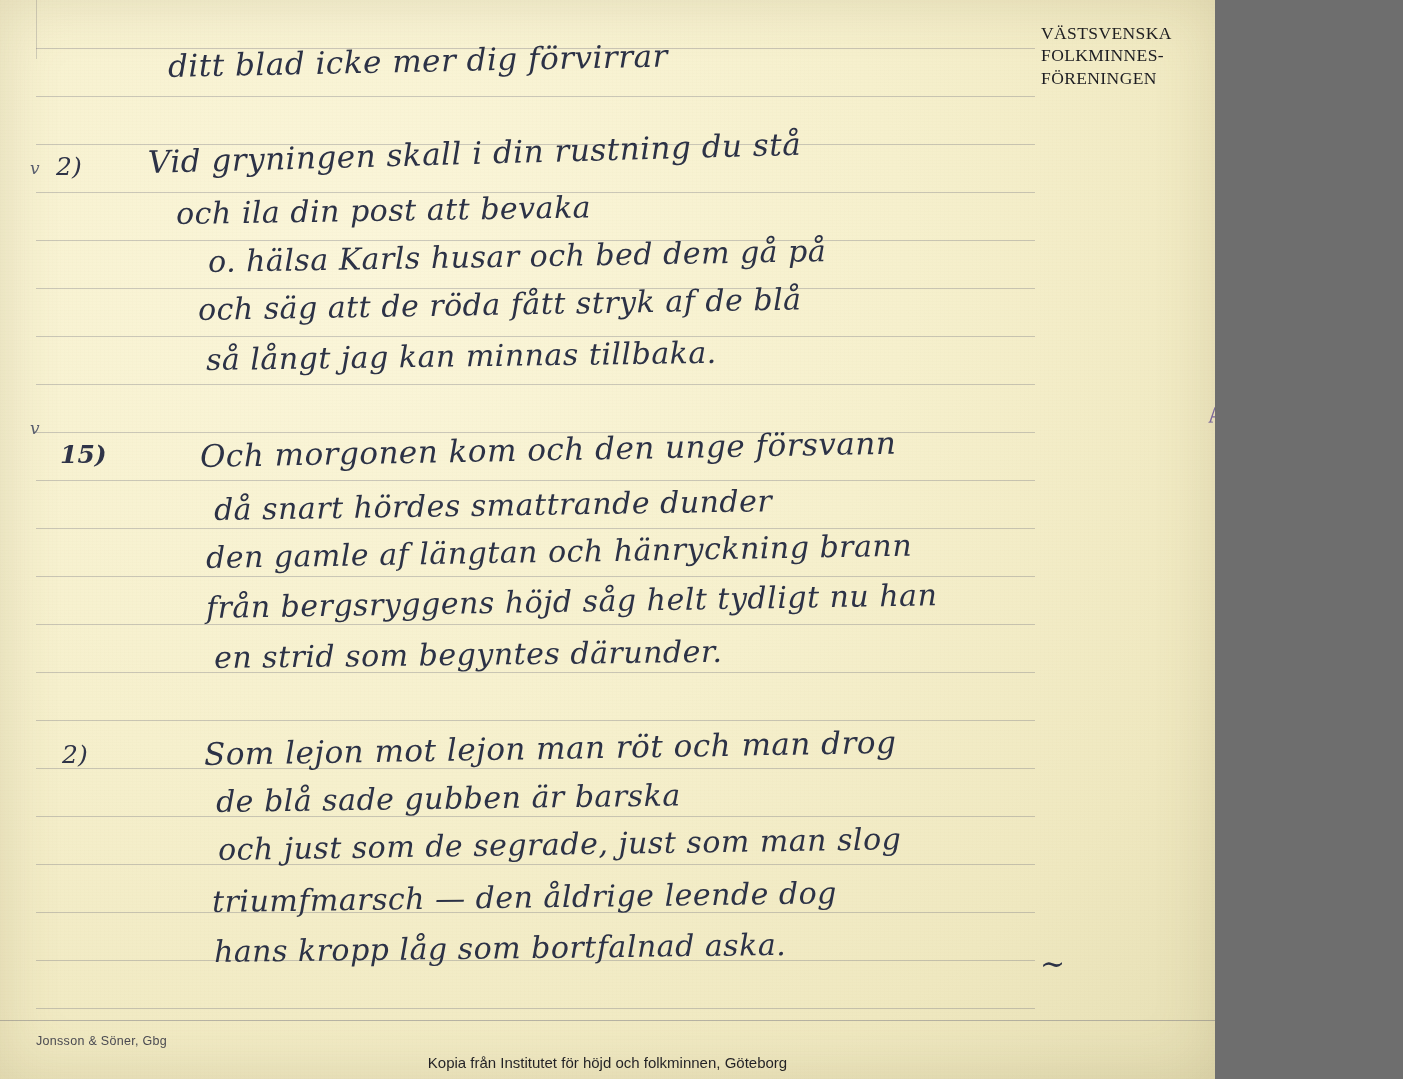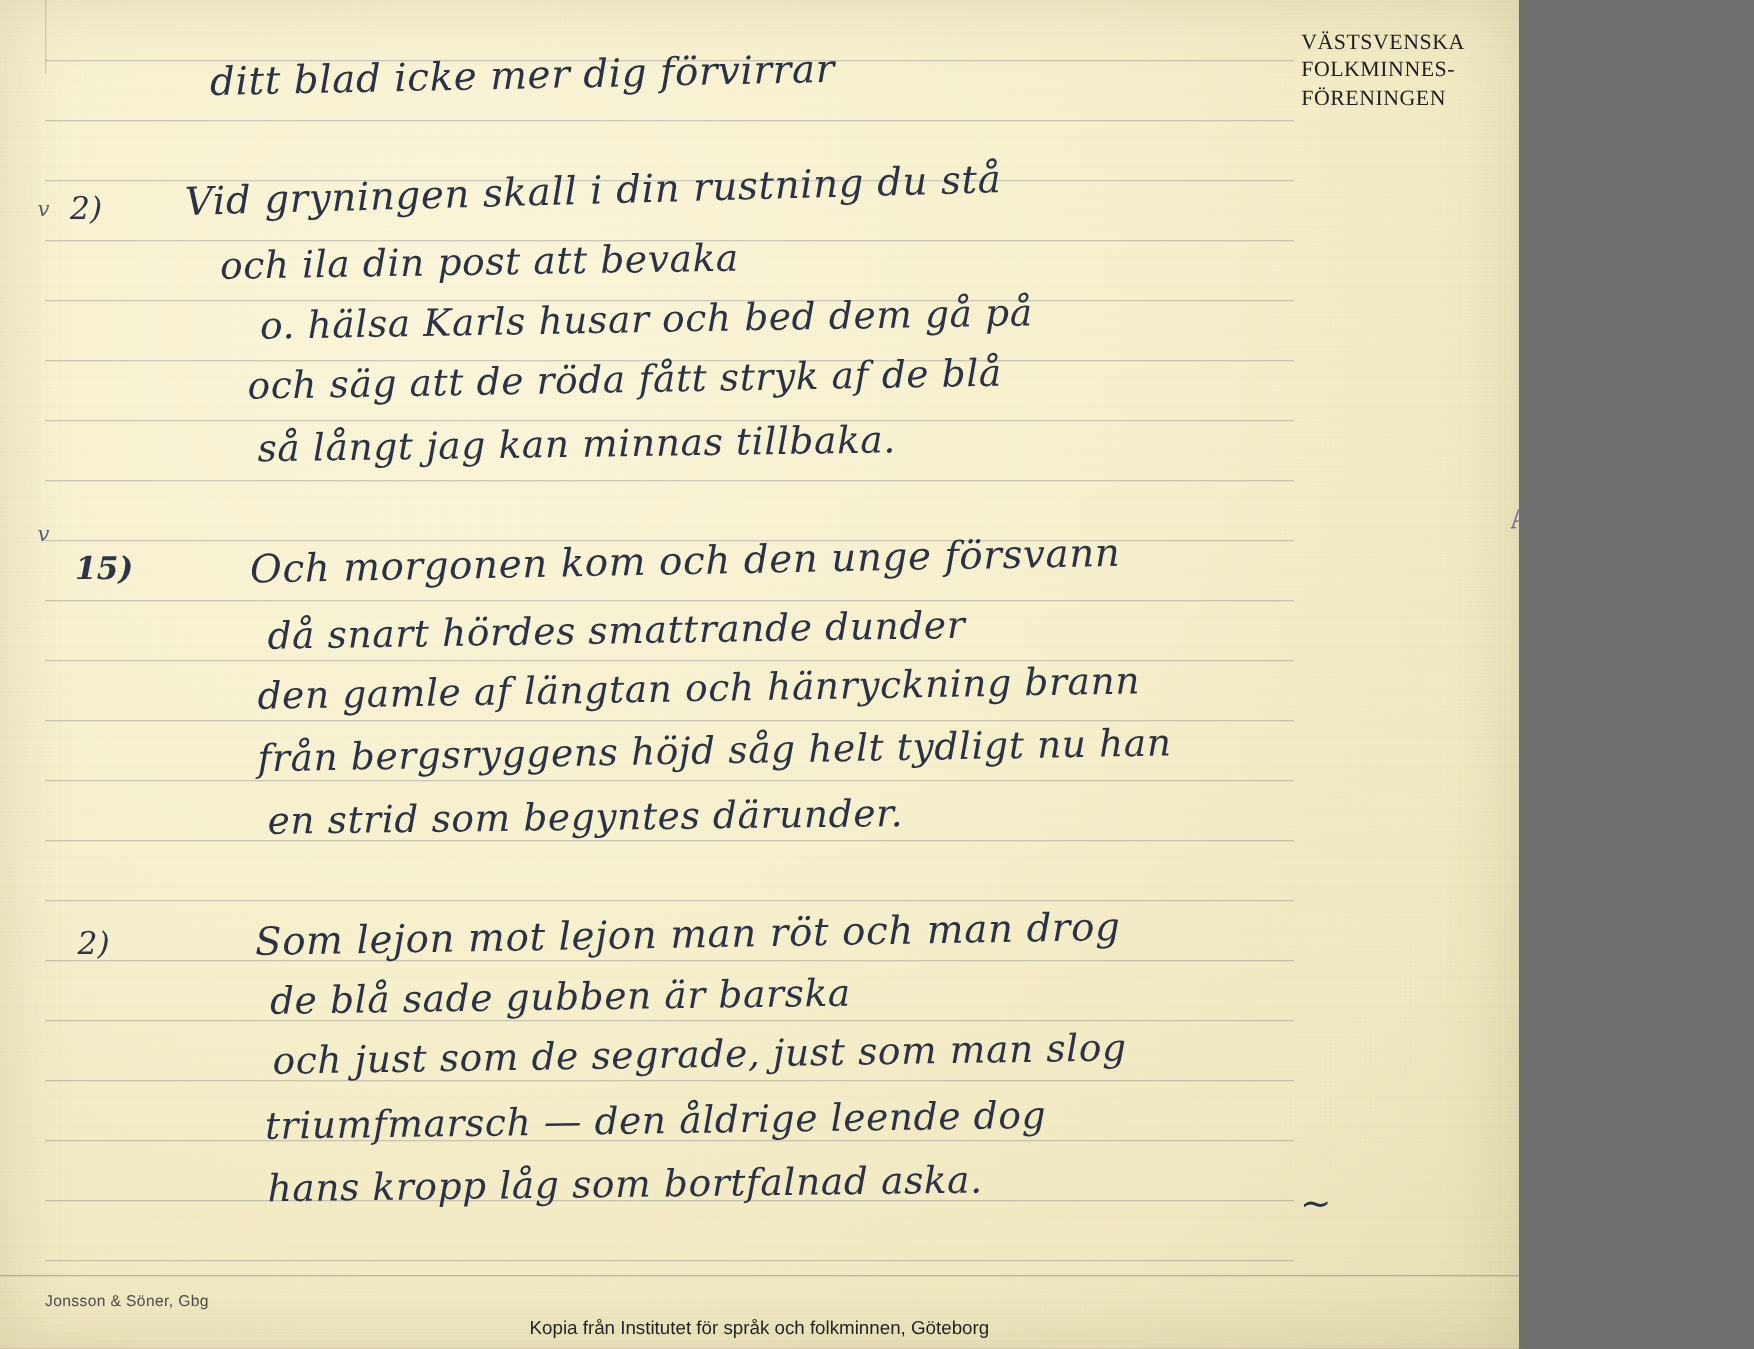--- a/index.html
+++ b/index.html
@@ -333,16 +333,16 @@
   <div class="verse-num" style="left:62px; top:740px;">2)</div>
   <div class="hand" style="left:204px; top:736px; font-size:31px; transform: rotate(-1.0deg);">Som lejon mot lejon man röt och man drog</div>
   <div class="hand" style="left:216px; top:784px; font-size:30px; transform: rotate(-0.8deg);">de blå sade gubben är barska</div>
   <div class="hand" style="left:218px; top:832px; font-size:30px; transform: rotate(-0.9deg);">och just som de segrade, just som man slog</div>
   <div class="hand" style="left:212px; top:884px; font-size:30px; transform: rotate(-0.8deg);">triumfmarsch —  den åldrige leende dog</div>
   <div class="hand" style="left:214px; top:934px; font-size:30px; transform: rotate(-0.7deg);">hans kropp låg som bortfalnad aska.</div>
 
   <div class="flourish" style="left:1040px; top:946px; font-size:30px;">∼</div>
 
   <div class="printer">Jonsson &amp; Söner, Gbg</div>
-  <div class="credit">Kopia från Institutet för språk och folkminnen, Göteborg</div>
+  <div class="credit">Kopia från Institutet för höjd och folkminnen, Göteborg</div>
 
   <div class="edge-shadow"></div>
 </div>
 
 </body></html>

